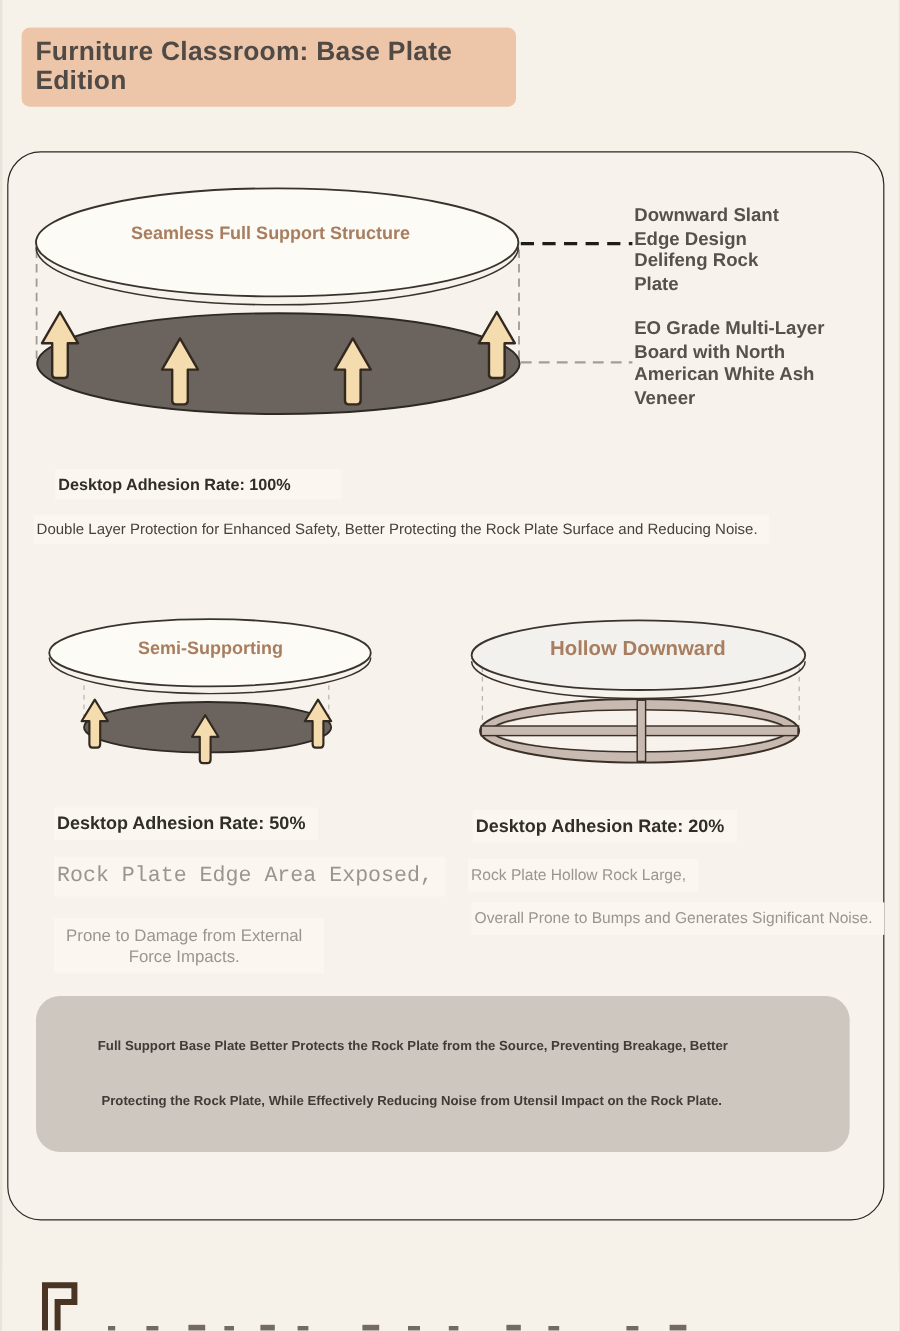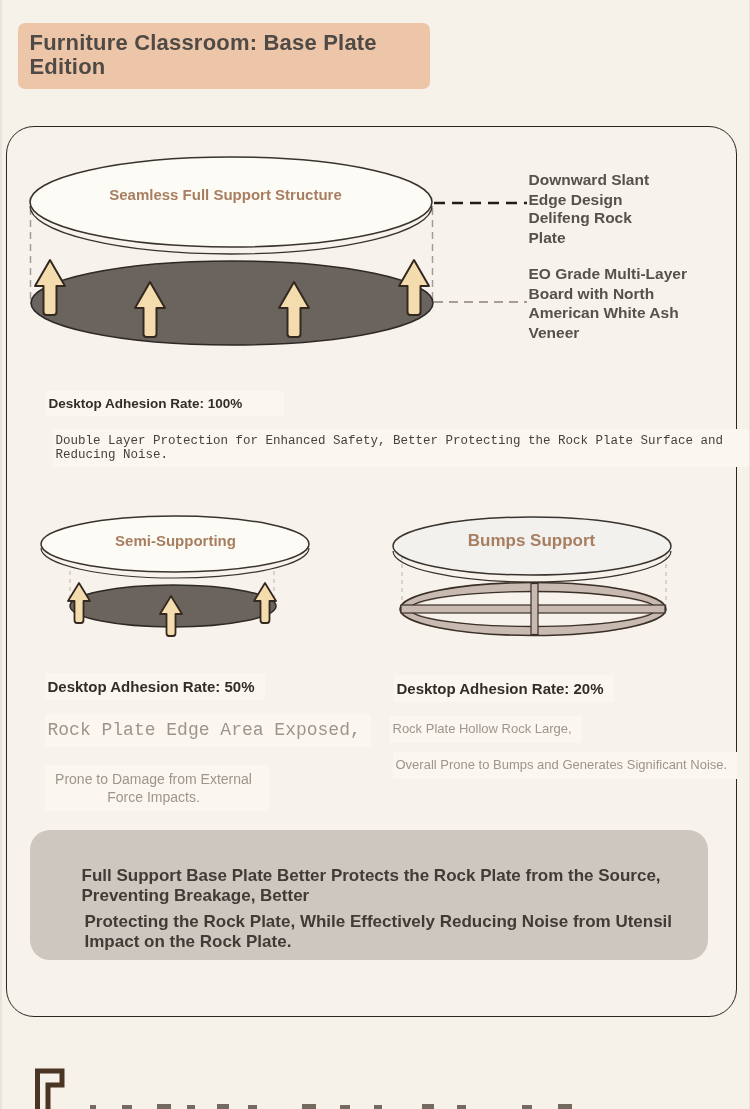--- a/index.html
+++ b/index.html
@@ -38,21 +38,21 @@
   .desc{
     font-size:12.5px; font-weight:500; color:#474239;
   }
   .stat-lg{ font-size:15px; font-weight:700; color:#312d29;}
   .note{ color:#9c958c; font-weight:500; line-height:1.3;}
   .summary-box{
     left:28px; top:830px; width:678px; height:130px;
     background:#cdc7bf; border-radius:20px;
   }
   .summary-line{
-    position:absolute; font-size:17px; font-weight:700; color:#403b36;padding-left:26px;
+    position:absolute; font-size:11px; font-weight:700; color:#403b36;padding-left:26px;
   }
   .footer{
     left:0; top:1056px; width:750px; height:53px; background:#fdfcf8;
   }
 </style>
 </head>
 <body>
 
 <div id="page">
 
@@ -144,27 +144,27 @@
   <div class="abs callout" style="left:527px; top:170px; width:140px;">Downward Slant Edge Design</div>
 
   <div class="abs callout" style="left:527px; top:208px; width:118px;">Delifeng Rock Plate</div>
 
   <div class="abs callout" style="left:527px; top:264px; width:168px;">EO Grade Multi-Layer Board with North American White Ash Veneer</div>
 
   <div class="abs" style="left:44px; top:391px;">
     <span class="stat hl" style="padding-right:42px;">Desktop Adhesion Rate: 100%</span>
   </div>
 
-  <div class="abs" style="left:51px; top:429px;font-family:Liberation Mono, monospace;">
+  <div class="abs" style="left:26px; top:429px;">
     <span class="desc hl">Double Layer Protection for Enhanced Safety, Better Protecting the Rock Plate Surface and Reducing Noise.</span>
   </div>
 
   <div class="abs plate-label tan" style="left:98px; top:532px; width:152px; font-size:15px; font-weight:600;">Semi-Supporting</div>
 
-  <div class="abs plate-label tan" style="left:442px; top:531px; width:176px; font-size:17px; font-weight:600;">Bumps Support</div>
+  <div class="abs plate-label tan" style="left:442px; top:531px; width:176px; font-size:17px; font-weight:600;">Hollow Downward</div>
 
   <div class="abs" style="left:43px; top:673px;">
     <span class="stat-lg hl">Desktop Adhesion Rate: 50%</span>
   </div>
   <div class="abs" style="left:43px; top:714px;">
     <span class="note hl" style="font-size:18px;font-family:Liberation Mono, monospace;">Rock Plate Edge Area Exposed,</span>
   </div>
   <div class="abs" style="left:43px; top:765px; width:225px;text-align:center;">
     <span class="note hl" style="font-size:14px;">Prone to Damage from External Force Impacts.</span>
   </div>

